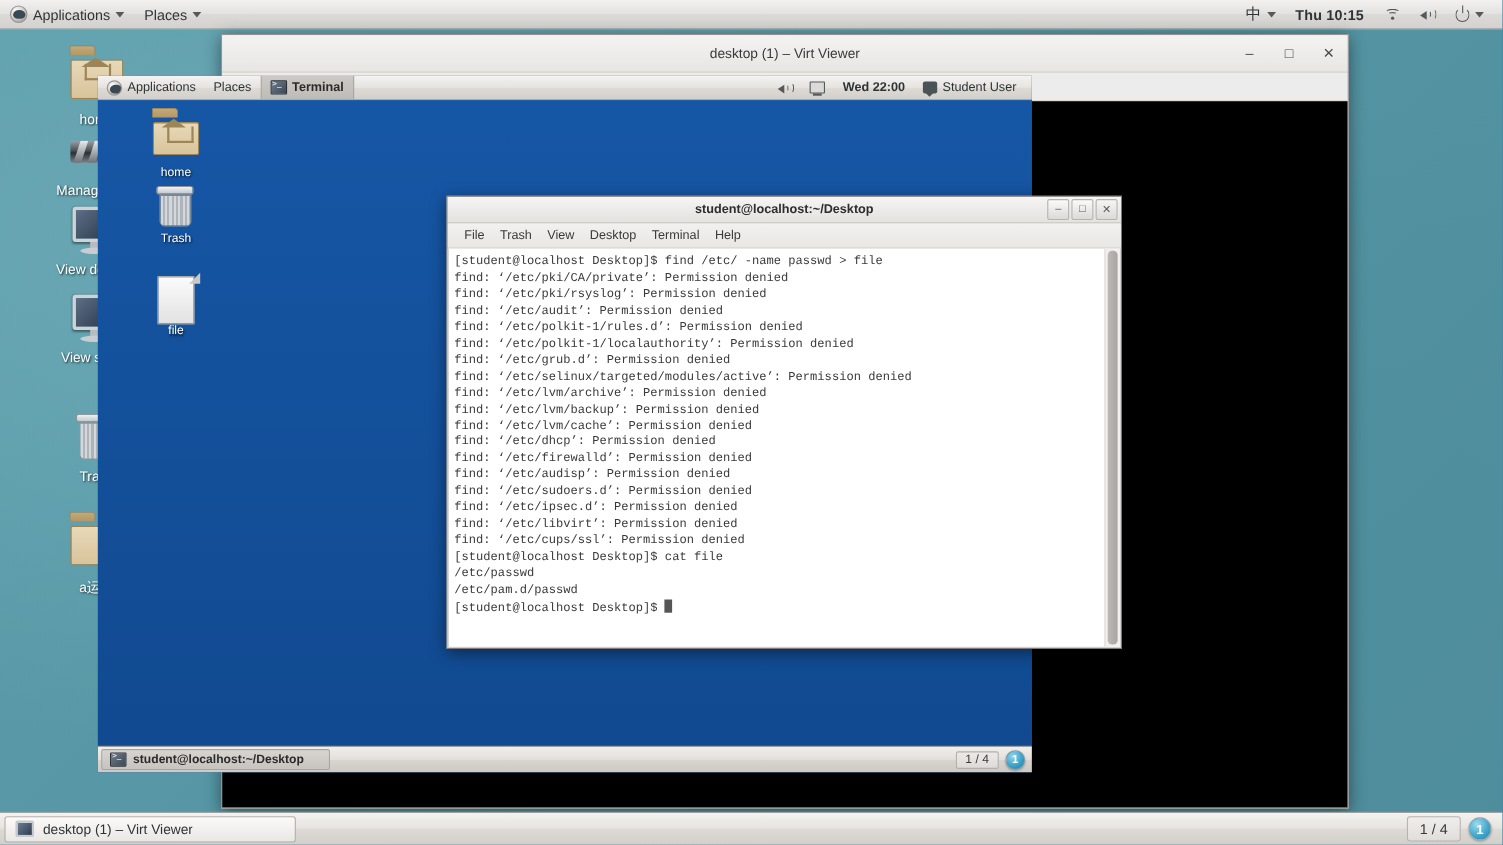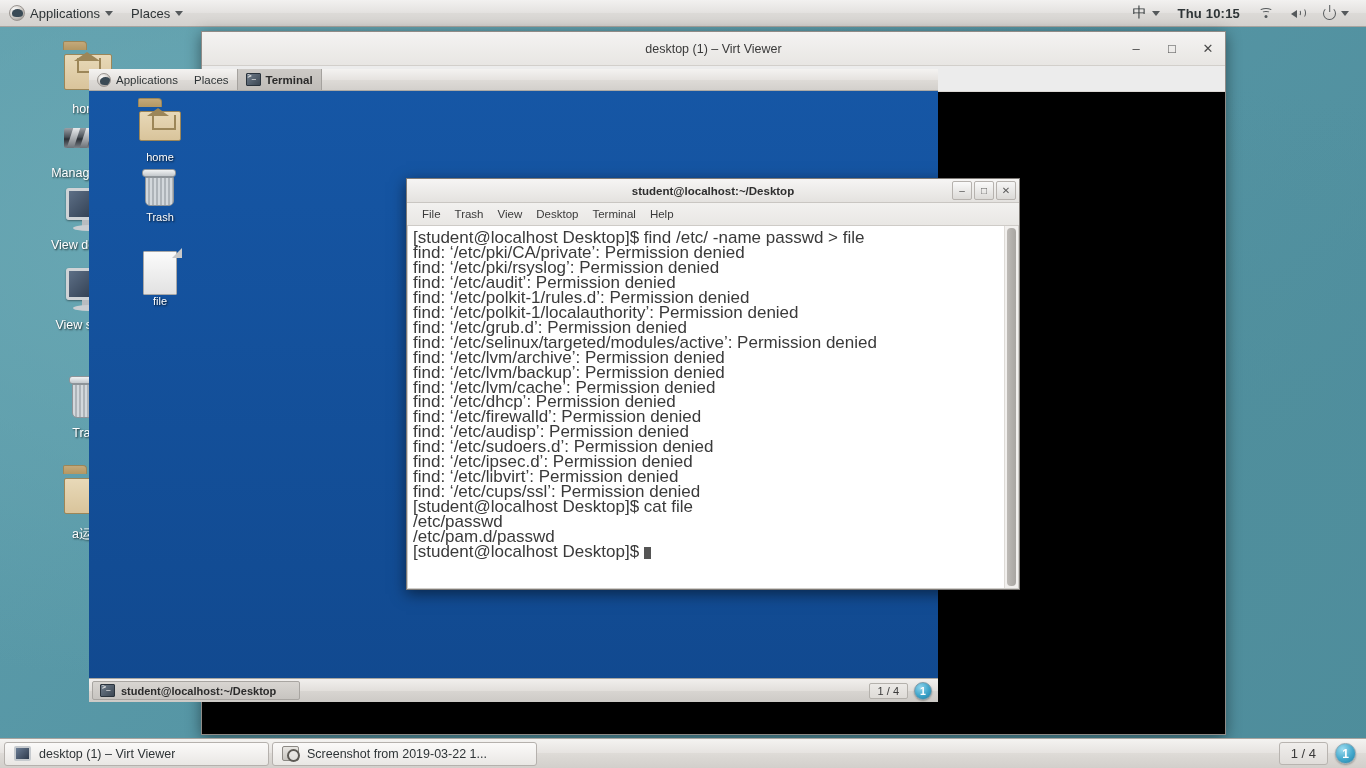--- a/index.html
+++ b/index.html
@@ -245,22 +245,22 @@
   }
   .t-menubar .tmi { font-size: 11.5px; color: #3a3a3a; padding: 2px 7px; cursor: default; }
   .t-screen {
     flex: 1; background: #ffffff; position: relative;
     display: flex;
     border: 1px solid #cfcdc9; border-top: none;
     overflow: hidden;
   }
   .t-text {
     flex: 1;
-    font-family: Liberation Sans, sans-serif;
-    font-size: 17px; line-height: 14.95px;
+    font-family: Liberation Mono, monospace;
+    font-size: 11px; line-height: 14.95px;
     color: #3a3a3a;
     padding: 5px 4px 0 5px;
     white-space: pre;
     overflow: hidden;
   }
   .t-cursor {
     display: inline-block; width: 7px; height: 12px;
     background: #555; vertical-align: -2px;
   }
   .t-scrollzone {
@@ -541,20 +541,39 @@
       <span class="fedora-logo" style="width:14px;height:14px;"></span>
       <span>Applications</span>
     </div>
     <div class="g-item">
       <span>Places</span>
     </div>
     <div class="g-task-active">
       <span class="term-mini"></span>
       <span>Terminal</span>
     </div>
+    <div class="g-right">
+      <div class="g-item">
+        <span class="spk" style="width:13px;height:12px;">
+            <span class="cone"></span>
+            <span class="w1"></span>
+            <span class="w2"></span>
+          </span>
+      </div>
+      <div class="g-item">
+        <span class="g-netic"></span>
+      </div>
+      <div class="g-item">
+        <span style="font-weight:bold;">Wed 22:00</span>
+      </div>
+      <div class="g-item">
+        <span class="user-ic"></span>
+        <span>Student User</span>
+      </div>
+    </div>
   </div>
 
   <div class="g-desk-icon" style="left:33px; top:36px;">
     <div class="gico">
       <div class="ic-folder home" style="height:30px !important;margin-top:6px;">
           <span class="roof" style="left:8px;top:3px;border-left-width:11px;border-right-width:11px;border-bottom-width:8px;"></span>
         </div>
     </div>
     <div class="glbl">home</div>
   </div>
@@ -609,21 +628,17 @@
       <div class="t-thumb"></div>
     </div>
   </div>
 </div>
 
 <div id="host-taskbar">
   <div class="h-taskbtn">
     <span class="mi-monitor"></span>
     <span class="t-lbl">desktop (1) – Virt Viewer</span>
   </div>
-  <div class="h-taskbtn">
-    <span class="mi-shot"></span>
-    <span class="t-lbl">Screenshot from 2019-03-22 1...</span>
-  </div>
   <div class="h-right">
     <span class="h-pager">1 / 4</span>
     <span class="h-wsbadge">1</span>
   </div>
 </div>
 
 </body></html>

